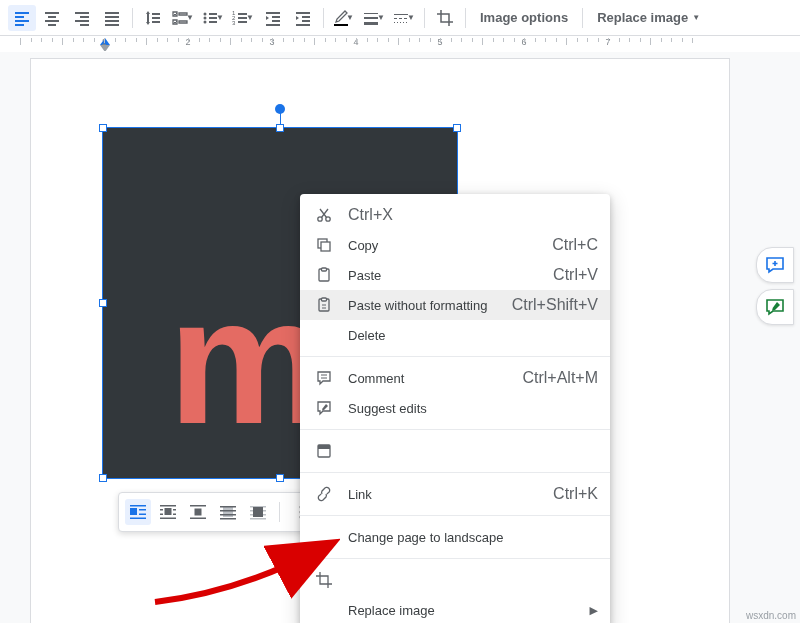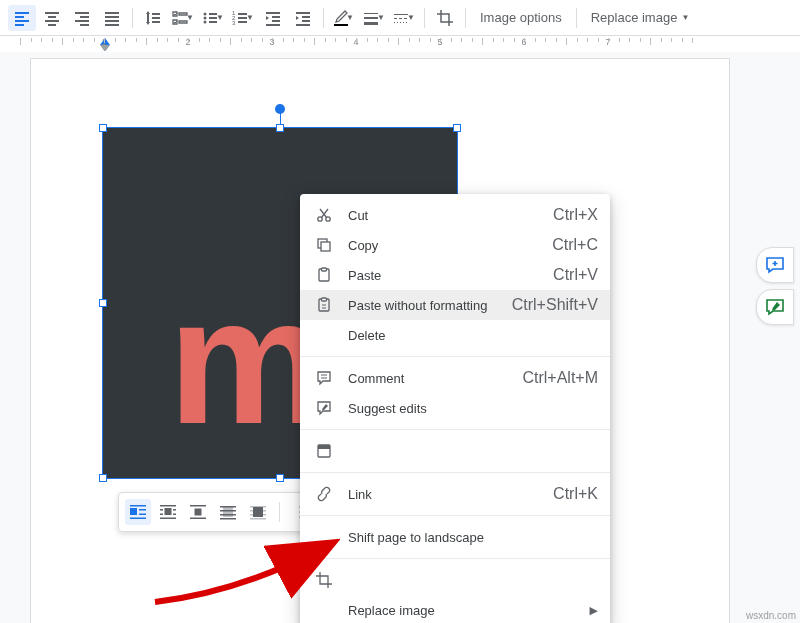--- a/index.html
+++ b/index.html
@@ -37,20 +37,21 @@
   .tb-caret { font-size: 8px; margin-left: -2px; color: #5f6368; }
   .tb-text {
     padding: 0 8px;
     height: 26px;
     display: flex;
     align-items: center;
     cursor: pointer;
     color: #5f6368;
     font-size: 13px;
     border-radius: 3px;
+    font-weight: bold;
   }
 
   .ruler {
     height: 16px;
     background: #fff;
     position: relative;
     font-size: 9px;
     color: #80868b;
     border-bottom: 1px solid transparent;
     overflow: hidden;
@@ -497,21 +498,20 @@
 
   <div class="ctx-menu">
     <div class="ctx-item">
       <span class="ctx-icon">
           <svg width="16" height="16" viewBox="0 0 16 16">
             <circle cx="4" cy="12" r="2.2" fill="none" stroke="currentColor" stroke-width="1.3"></circle>
             <circle cx="12" cy="12" r="2.2" fill="none" stroke="currentColor" stroke-width="1.3"></circle>
             <path d="M5.5 10.5L12 2M10.5 10.5L4 2" stroke="currentColor" stroke-width="1.3"></path>
           </svg>
         </span>
-      <span class="ctx-label">Cut</span>
       <span class="ctx-shortcut">Ctrl+X</span>
     </div>
     <div class="ctx-item">
       <span class="ctx-icon">
           <svg width="16" height="16" viewBox="0 0 16 16">
             <rect x="2" y="2" width="9" height="9" fill="none" stroke="currentColor" stroke-width="1.3"></rect>
             <rect x="5" y="5" width="9" height="9" fill="#fff" stroke="currentColor" stroke-width="1.3"></rect>
           </svg>
         </span>
       <span class="ctx-label">Copy</span>
@@ -577,21 +577,21 @@
           <svg width="16" height="16" viewBox="0 0 16 16">
             <path d="M6 8a3 3 0 0 1 0-3l2-2a3 3 0 1 1 4 4l-1 1M10 8a3 3 0 0 1 0 3l-2 2a3 3 0 1 1-4-4l1-1" fill="none" stroke="currentColor" stroke-width="1.3"></path>
           </svg>
         </span>
       <span class="ctx-label">Link</span>
       <span class="ctx-shortcut">Ctrl+K</span>
     </div>
     <div class="ctx-sep"></div>
     <div class="ctx-item">
       <span class="ctx-icon"></span>
-      <span class="ctx-label">Shift page to landscape</span>
+      <span class="ctx-label">Change page to landscape</span>
     </div>
     <div class="ctx-sep"></div>
     <div class="ctx-item">
       <span class="ctx-icon">
           <svg width="16" height="16" viewBox="0 0 16 16">
             <path d="M4 0v12h12M0 4h12v12" fill="none" stroke="currentColor" stroke-width="1.3"></path>
           </svg>
         </span>
     </div>
     <div class="ctx-item">

